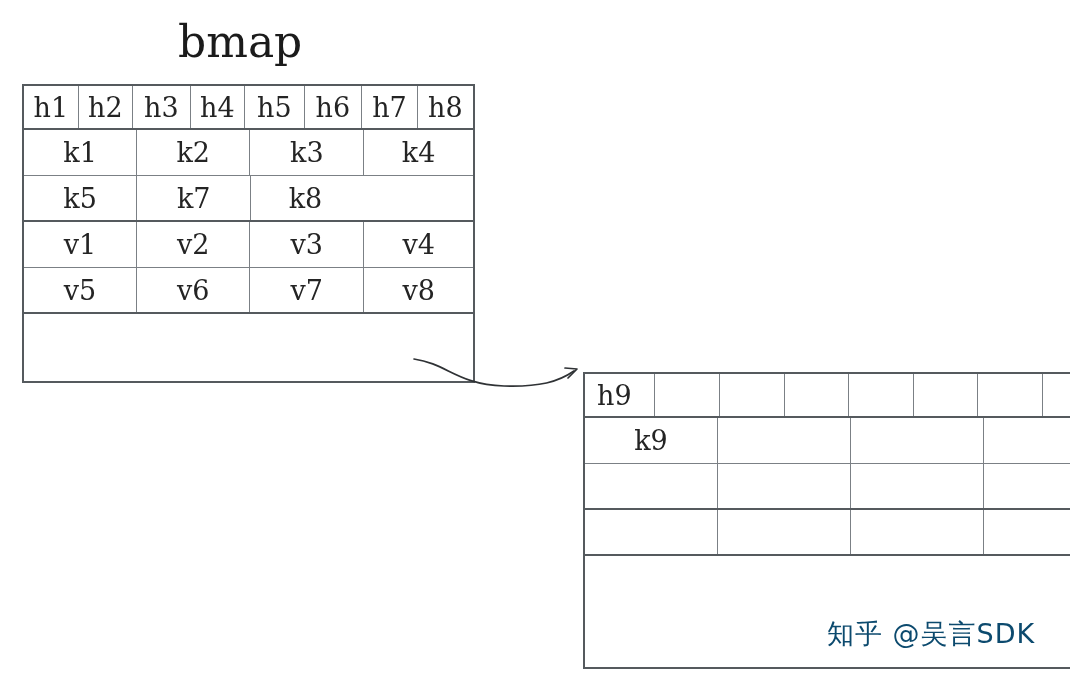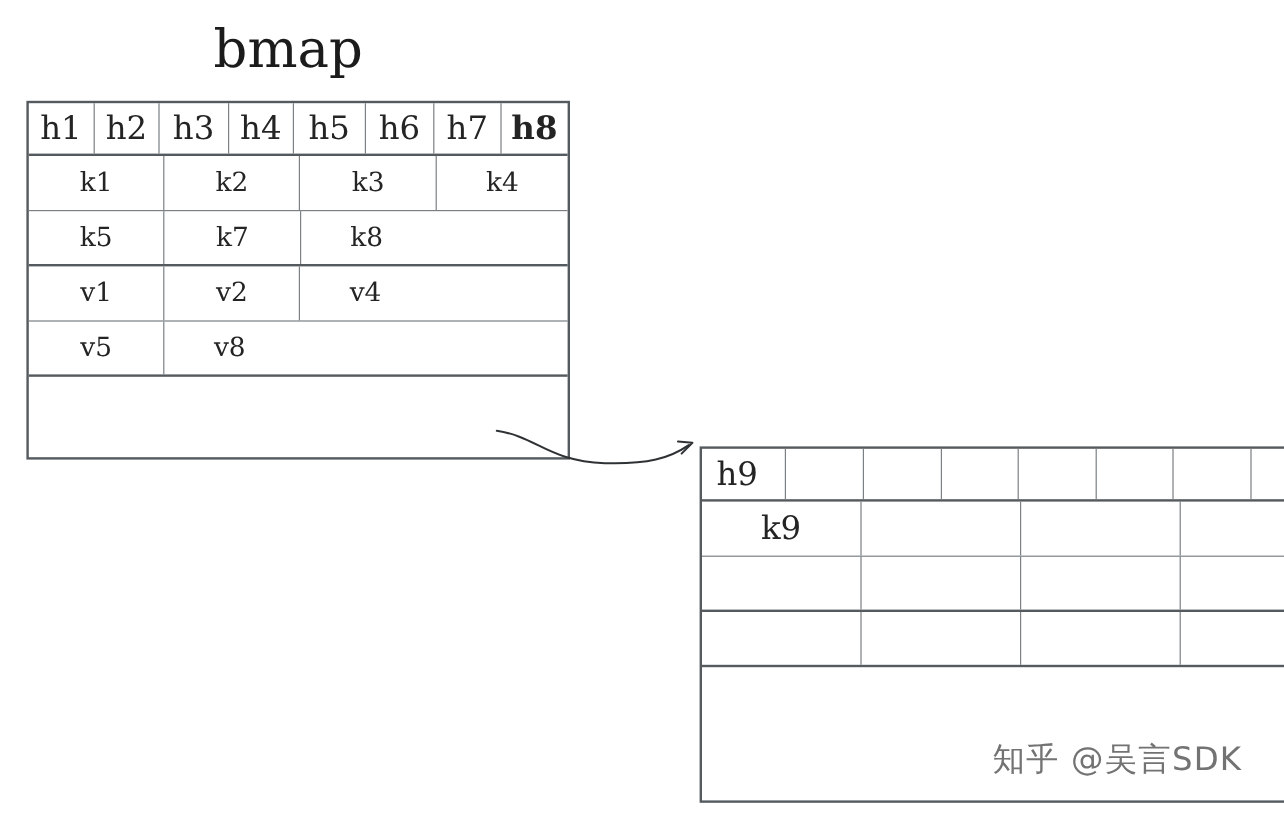--- a/index.html
+++ b/index.html
@@ -62,28 +62,28 @@
   #left-bucket .hash-row {
     height: 44px;
     border-bottom: 2px solid #555a5e;
     justify-content: center;
   }
   #left-bucket .hash-row .cell {
     height: 100%;
     font-size: 27px;
     border-right: 1px solid #7b8085;
   }
-  #left-bucket .hash-row .cell:last-child { border-right: none; font-weight: bold; }
+  #left-bucket .hash-row .cell:last-child { border-right: none; }
 
   #left-bucket .kv-row {
     height: 46px;
   }
   #left-bucket .kv-row .cell {
     height: 100%;
-    font-size: 22px;
+    font-size: 27px;
     border-right: 1px solid #7b8085;
   }
   #left-bucket .kv-row .cell:last-child { border-right: none; }
 
   #left-bucket .kv-row.sep-thin { border-bottom: 1px solid #7b8085; }
   #left-bucket .kv-row.sep-thick { border-bottom: 2px solid #555a5e; }
 
   #left-bucket .overflow-row {
     height: 54px;
   }
@@ -146,21 +146,21 @@
   }
 
   
   #watermark {
     position: absolute;
     left: 827px;
     top: 618px;
     font-family: "DejaVu Sans", sans-serif;
     font-size: 27px;
     line-height: 32px;
-    color: #737373;
+    color: #0c4a6e;
     white-space: nowrap;
     letter-spacing: 1px;
   }
 </style>
 </head>
 <body>
 
 <div id="bmap-title">bmap</div>
 
 <div class="bucket" id="left-bucket">
@@ -185,25 +185,28 @@
 
   <div class="row kv-row sep-thick">
     <div class="cell" style="width:25.2%">k5</div>
     <div class="cell" style="width:25.4%">k7</div>
     <div class="cell" style="width:24.2%">k8</div>
   </div>
 
   <div class="row kv-row sep-thin">
     <div class="cell" style="width:25.2%">v1</div>
     <div class="cell" style="width:25.2%">v2</div>
+    <div class="cell" style="width:25.4%">v3</div>
     <div class="cell" style="width:24.2%">v4</div>
   </div>
 
   <div class="row kv-row sep-thick">
     <div class="cell" style="width:25.2%">v5</div>
+    <div class="cell" style="width:25.2%">v6</div>
+    <div class="cell" style="width:25.4%">v7</div>
     <div class="cell" style="width:24.2%">v8</div>
   </div>
 
 
 </div>
 
 <svg id="overflow-arrow" viewBox="0 0 200 70">
   <path d="M 14 19 C 48 24, 56 44, 104 46 C 140 47, 158 42, 174 31" fill="none" stroke="#2f3235" stroke-width="1.7" stroke-linecap="round"></path>
   <path d="M 168 38 L 177 29 L 165 28" fill="none" stroke="#2f3235" stroke-width="1.7" stroke-linecap="round" stroke-linejoin="round"></path>
 </svg>

